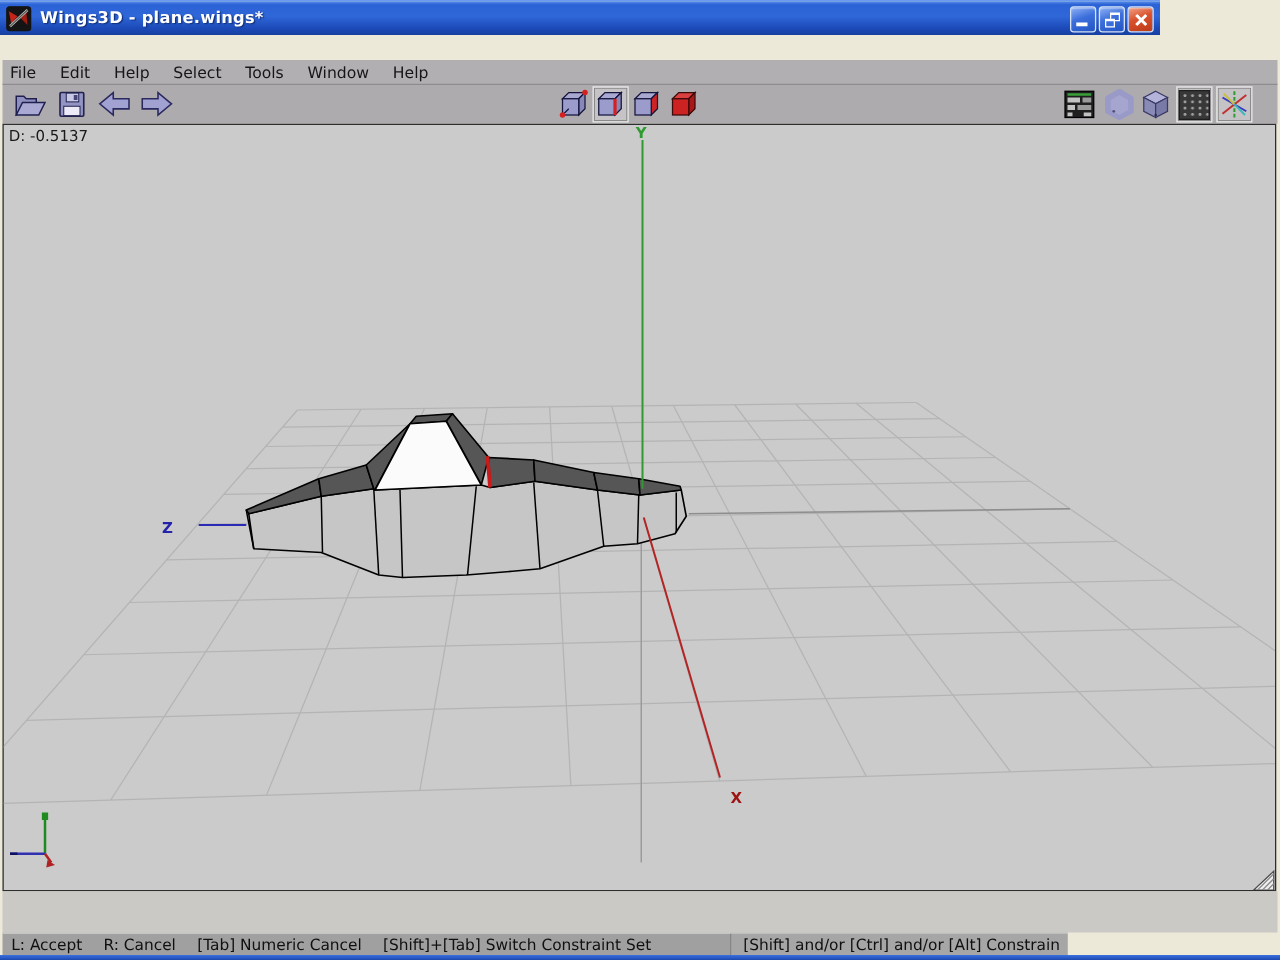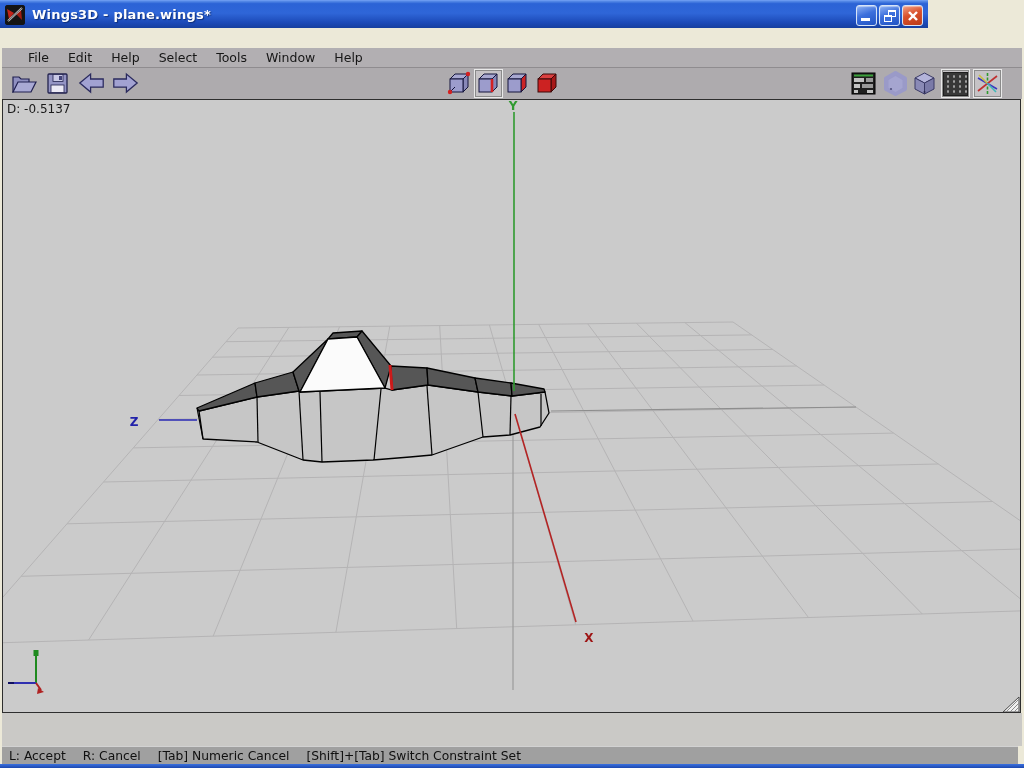--- a/index.html
+++ b/index.html
@@ -25,42 +25,42 @@
   .glyph-restore .r2{position:absolute;left:0;bottom:0;width:8px;height:7px;border:1px solid #fff;border-top-width:2px;box-sizing:border-box;background:rgba(60,111,220,.9);}
 
   
   .geobar{position:absolute;left:2px;top:28px;width:1020px;height:19px;
     background:linear-gradient(180deg,#75816f 0%,#606c5c 55%,#4d594b 100%);
     border-bottom:1px solid #0a0a0a;box-sizing:border-box;display:flex;align-items:center;}
   .geobar span{color:#dcdcdc;font-size:13px;margin-left:9px;}
 
   
   .menubar{position:absolute;left:2px;top:48px;width:1020px;height:20px;background:#b2afb2;
-    display:flex;align-items:center;gap:19px;padding-left:26px;box-sizing:border-box;
+    display:flex;align-items:center;gap:19px;padding-left:6px;box-sizing:border-box;
     border-bottom:1px solid #8f8c8f;}
   .menubar .mi{font-size:12.5px;color:#161616;cursor:default;}
 
   
   .toolbar{position:absolute;left:2px;top:68px;width:1020px;height:31px;background:#aeabae;}
   .tbtn{position:absolute;top:2px;width:27px;height:27px;display:flex;align-items:center;justify-content:center;}
   .tbtn.sel{background:#c6c3c6;outline:1px solid #e9e9e9;box-shadow:inset 0 0 0 1px #8a8a8a;}
   .grid-icon{width:23px;height:22px;background-color:#383838;
     background-image:radial-gradient(circle,#9f9f9f 1px,rgba(0,0,0,0) 1.4px);
     background-size:6px 5px;background-position:1px 1px;border:1px solid #1e1e1e;}
 
   
   .viewport{position:absolute;left:2px;top:99px;width:1019px;height:614px;background:#cbcbcb;
     border:1px solid #2e2e2e;box-sizing:border-box;}
   .scene{position:absolute;left:0;top:0;width:1024px;height:768px;pointer-events:none;}
   .dist{position:absolute;left:7px;top:102px;font-size:12px;color:#1a1a1a;}
   svg text{font-family:"DejaVu Sans","Liberation Sans",sans-serif;font-weight:bold;font-size:12px;}
 
   
   .lowband{position:absolute;left:2px;top:713px;width:1020px;height:33px;background:#cac9c6;}
-  .statusbar{position:absolute;left:2px;top:746px;width:1016px;height:18px;background:#a0a0a0;
+  .statusbar{position:absolute;left:2px;top:746px;width:852px;height:18px;background:#a0a0a0;
     border-top:1px solid #d2d2d2;box-sizing:border-box;display:flex;align-items:center;
     font-size:12.3px;color:#101010;}
   .statusbar .left{display:flex;gap:17px;padding-left:7px;flex:1 1 auto;}
   .statusbar .right{border-left:1px solid #868686;padding:0 6px 0 10px;height:100%;
     display:flex;align-items:center;background:#a6a6a6;}
   .bottomframe{position:absolute;left:0;top:764px;width:1024px;height:4px;
     background:linear-gradient(180deg,#3a70e0,#1c48ae);}
   .sideframe{position:absolute;top:28px;width:2px;height:736px;background:#ece9d8;}
 </style>
 </head>
@@ -308,15 +308,18 @@
 
   <div class="lowband"></div>
 
   <div class="statusbar">
     <div class="left">
       <span>L: Accept</span>
       <span>R: Cancel</span>
       <span>[Tab] Numeric Cancel</span>
       <span>[Shift]+[Tab] Switch Constraint Set</span>
     </div>
+    <div class="right">
+      <span>[Shift] and/or [Ctrl] and/or [Alt] Constrain</span>
+    </div>
   </div>
   <div class="bottomframe"></div>
 </div>
 
 </body></html>

